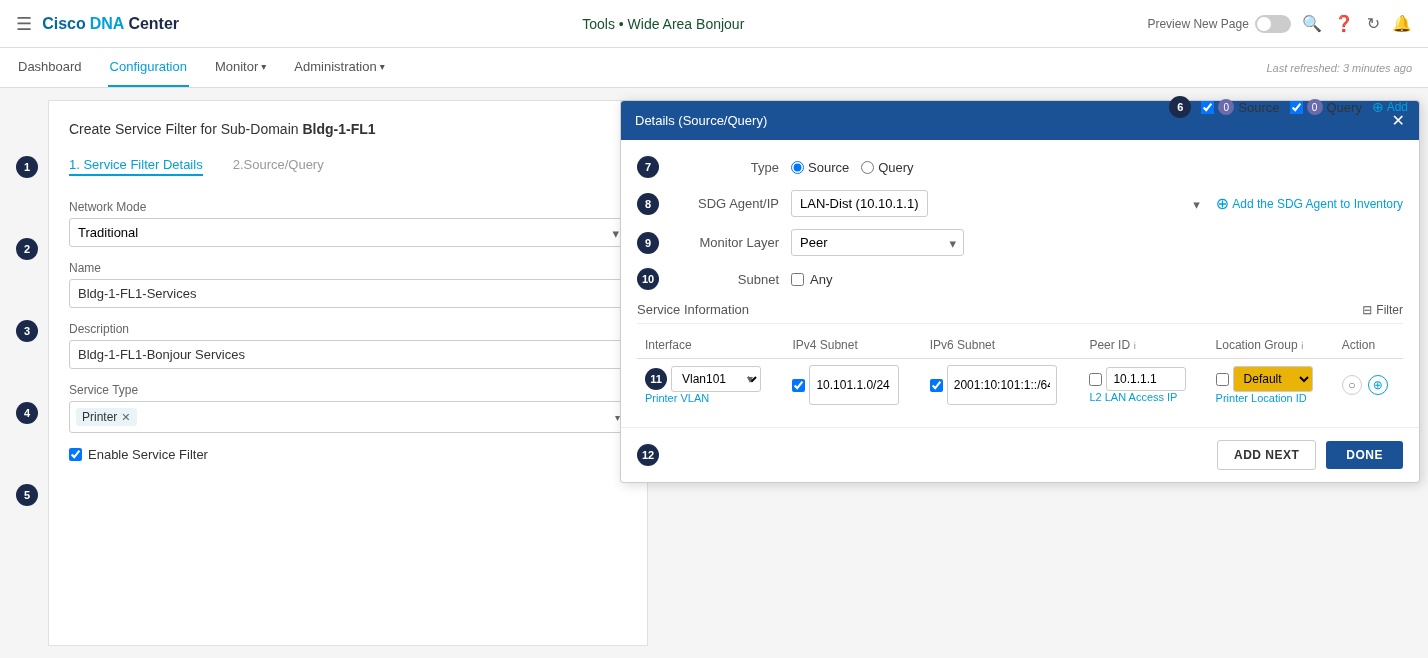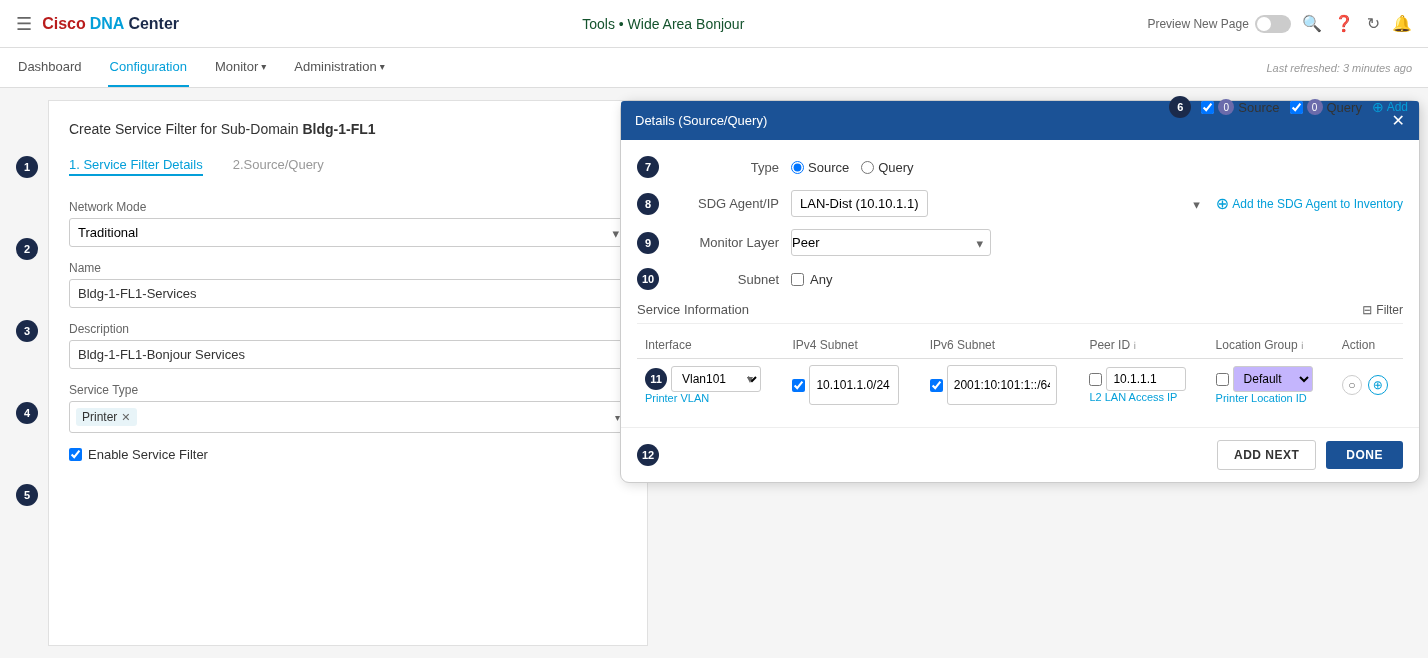--- a/index.html
+++ b/index.html
@@ -7,21 +7,21 @@
 
     
     .top-bar {
       display: flex; align-items: center; justify-content: space-between;
       background: #fff; border-bottom: 1px solid #ddd;
       padding: 0 16px; height: 48px;
     }
     .top-bar-left { display: flex; align-items: center; gap: 10px; }
     .hamburger { font-size: 18px; color: #666; cursor: pointer; }
     .brand { display: flex; align-items: center; gap: 4px; font-size: 16px; font-weight: 600; }
-    .brand-cisco { color: #b91c1c; }
+    .brand-cisco { color: #0369a1; }
     .brand-dna { color: #049fd9; }
     .brand-center { color: #1b2a4a; }
     .top-bar-center { font-size: 14px; color: #14532d; }
     .top-bar-right { display: flex; align-items: center; gap: 12px; font-size: 12px; color: #666; }
     .preview-toggle { display: flex; align-items: center; gap: 6px; }
     .toggle-switch {
       width: 36px; height: 18px; background: #ccc; border-radius: 9px;
       position: relative; cursor: pointer;
     }
     .toggle-switch::after {
@@ -95,21 +95,21 @@
       margin-left: auto; font-size: 10px; color: #666; cursor: pointer;
     }
 
     .checkbox-row { display: flex; align-items: center; gap: 6px; font-size: 13px; }
     .checkbox-row input[type=checkbox] { cursor: pointer; }
 
     
     .overlay-panel {
       position: absolute; left: 600px; top: 0;
       width: 820px; background: #fff;
-      border: 1px solid #ccc; border-radius: 9px;
+      border: 1px solid #ccc; border-radius: 3px;
       box-shadow: 2px 2px 12px rgba(0,0,0,0.15);
       z-index: 10; margin: 12px;
     }
     .overlay-header {
       background: #1b5296; color: #fff;
       padding: 10px 14px; display: flex; justify-content: space-between; align-items: center;
       font-size: 13px; font-weight: 500; border-radius: 3px 3px 0 0;
     }
     .overlay-close { cursor: pointer; font-size: 16px; }
     .overlay-body { padding: 16px; }
@@ -125,22 +125,22 @@
     .radio-item { display: flex; align-items: center; gap: 4px; font-size: 13px; cursor: pointer; }
 
     .sdg-select {
       flex: 1; border: 1px solid #ccc; border-radius: 3px;
       padding: 5px 8px; font-size: 13px; background: #fff;
       appearance: none; cursor: pointer;
     }
     .add-link { color: #049fd9; font-size: 12px; cursor: pointer; display: flex; align-items: center; gap: 3px; white-space: nowrap; }
 
     .service-layer-select {
-      width: 200px; border: 1px solid #ccc; border-radius: 3px;
-      padding: 5px 0; font-size: 13px; background: #fff;
+      width: 173px; border: 1px solid #ccc; border-radius: 3px;
+      padding: 5px 8px; font-size: 13px; background: #fff;
       appearance: none; cursor: pointer;
     }
 
     .subnet-check { display: flex; align-items: center; gap: 6px; font-size: 13px; }
 
     
     .section-header-row {
       display: flex; justify-content: space-between; align-items: center;
       margin-bottom: 8px; padding-bottom: 6px; border-bottom: 1px solid #eee;
     }
@@ -207,21 +207,21 @@
       padding: 7px 20px; font-size: 12px; font-weight: 600;
       cursor: pointer; letter-spacing: 0.5px;
     }
 
     .info-table td .peer-id-input {
       width: 80px; border: 1px solid #ccc; border-radius: 3px;
       padding: 4px 6px; font-size: 12px;
     }
     .loc-group-select {
       width: 80px; border: 1px solid #ccc; border-radius: 3px;
-      padding: 4px 6px; font-size: 12px; background: #c4b5fd; cursor: pointer;
+      padding: 4px 6px; font-size: 12px; background: #eab308; cursor: pointer;
     }
   </style>
 </head>
 <body>
 
 <div class="top-bar">
   <div class="top-bar-left">
     <span class="hamburger">☰</span>
     <span class="brand">
       <span class="brand-cisco">Cisco</span>

